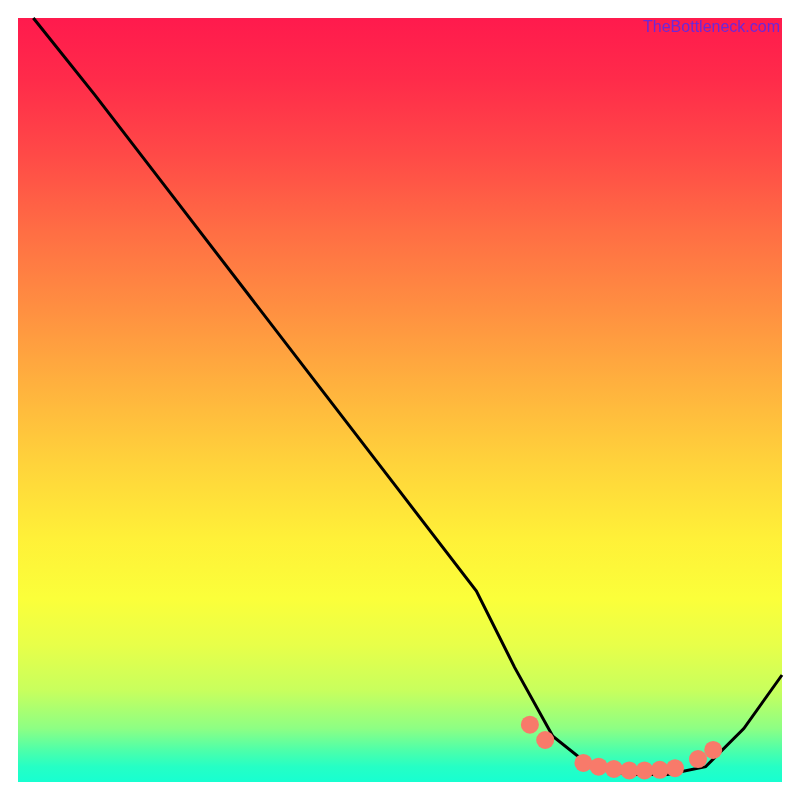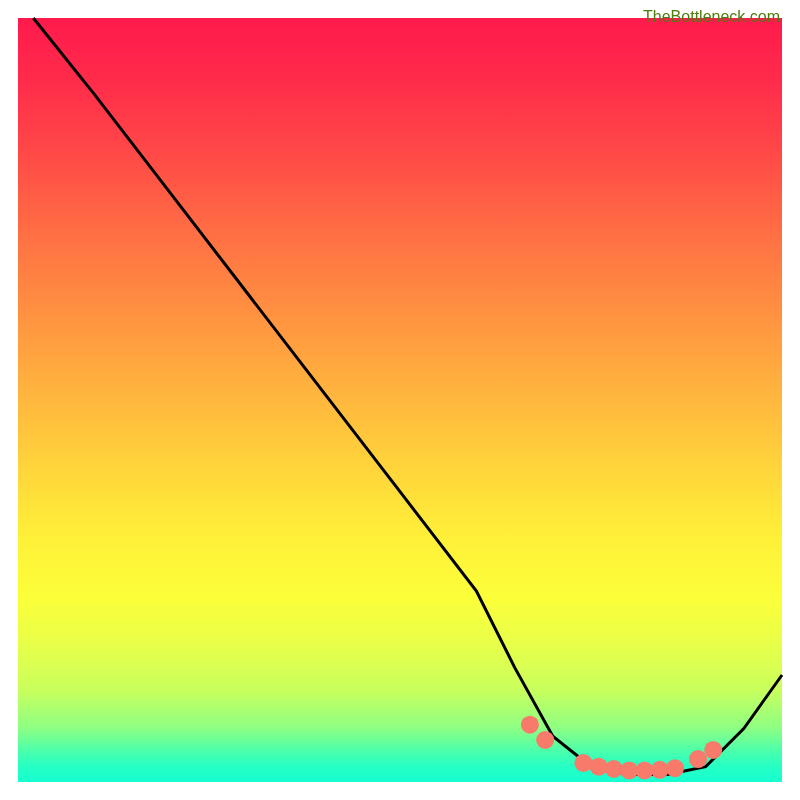--- a/index.html
+++ b/index.html
@@ -15,21 +15,21 @@
 #ffb13e 48%,
 #ffd23b 58%,
 #fff038 68%,
 #fbff3a 76%,
 #e8ff49 82%,
 #c8ff5d 88%,
 #8dff84 93%,
 #4affac 96%,
 #25ffc5 98%,
 #17ffd1 100%)}
-.attrib{position:absolute;top:8px;right:20px;font:16px Arial,sans-serif;color:#4d7c0f}
+.attrib{position:absolute;top:18px;right:20px;font:16px Arial,sans-serif;color:#6d28d9}
 svg.overlay{position:absolute;left:0;top:0;width:800px;height:800px}
 
 
 .curve{fill:none;stroke:#000;stroke-width:3}
 
 
 .mark{fill:#f87a6a}
 </style>
 </head>
 <body>

